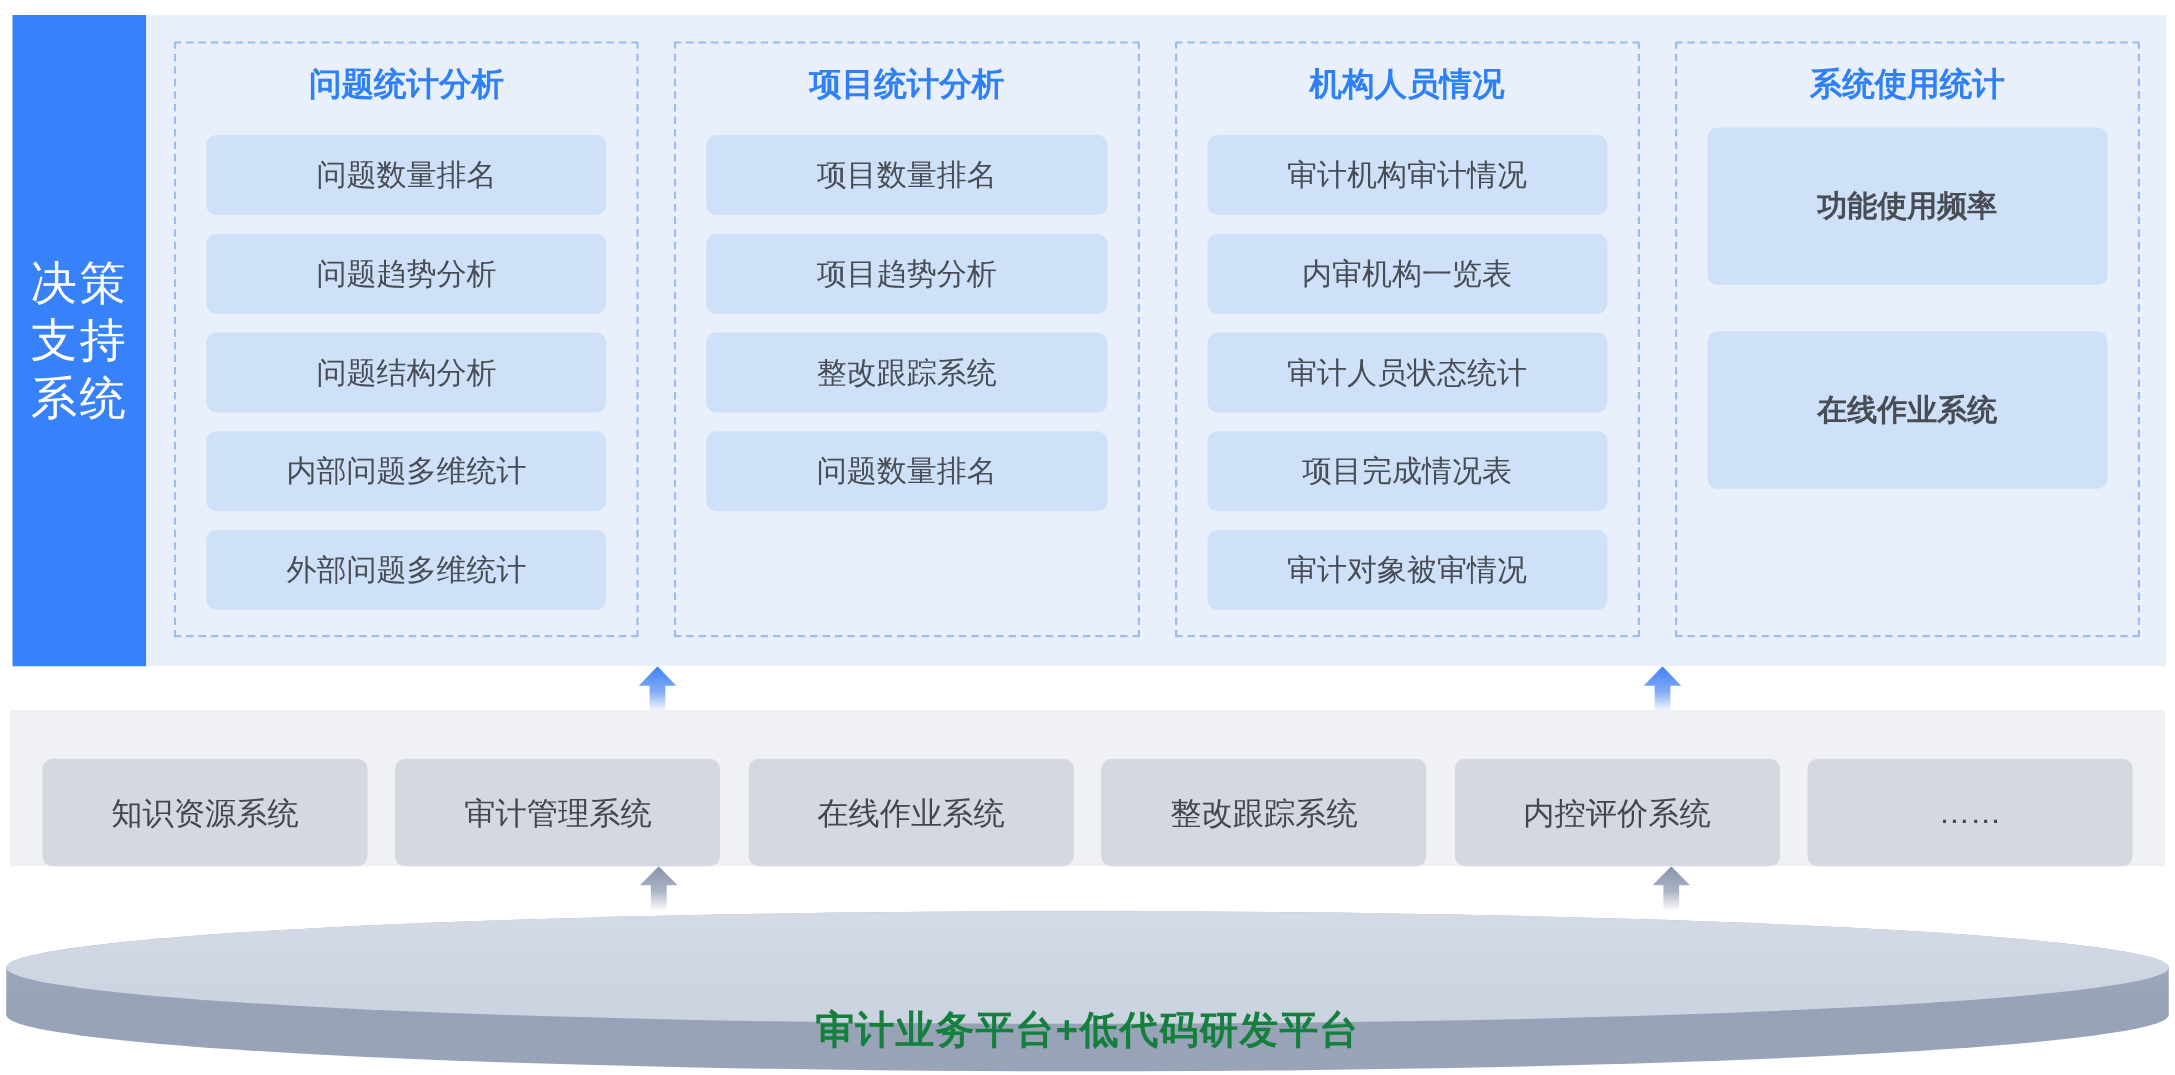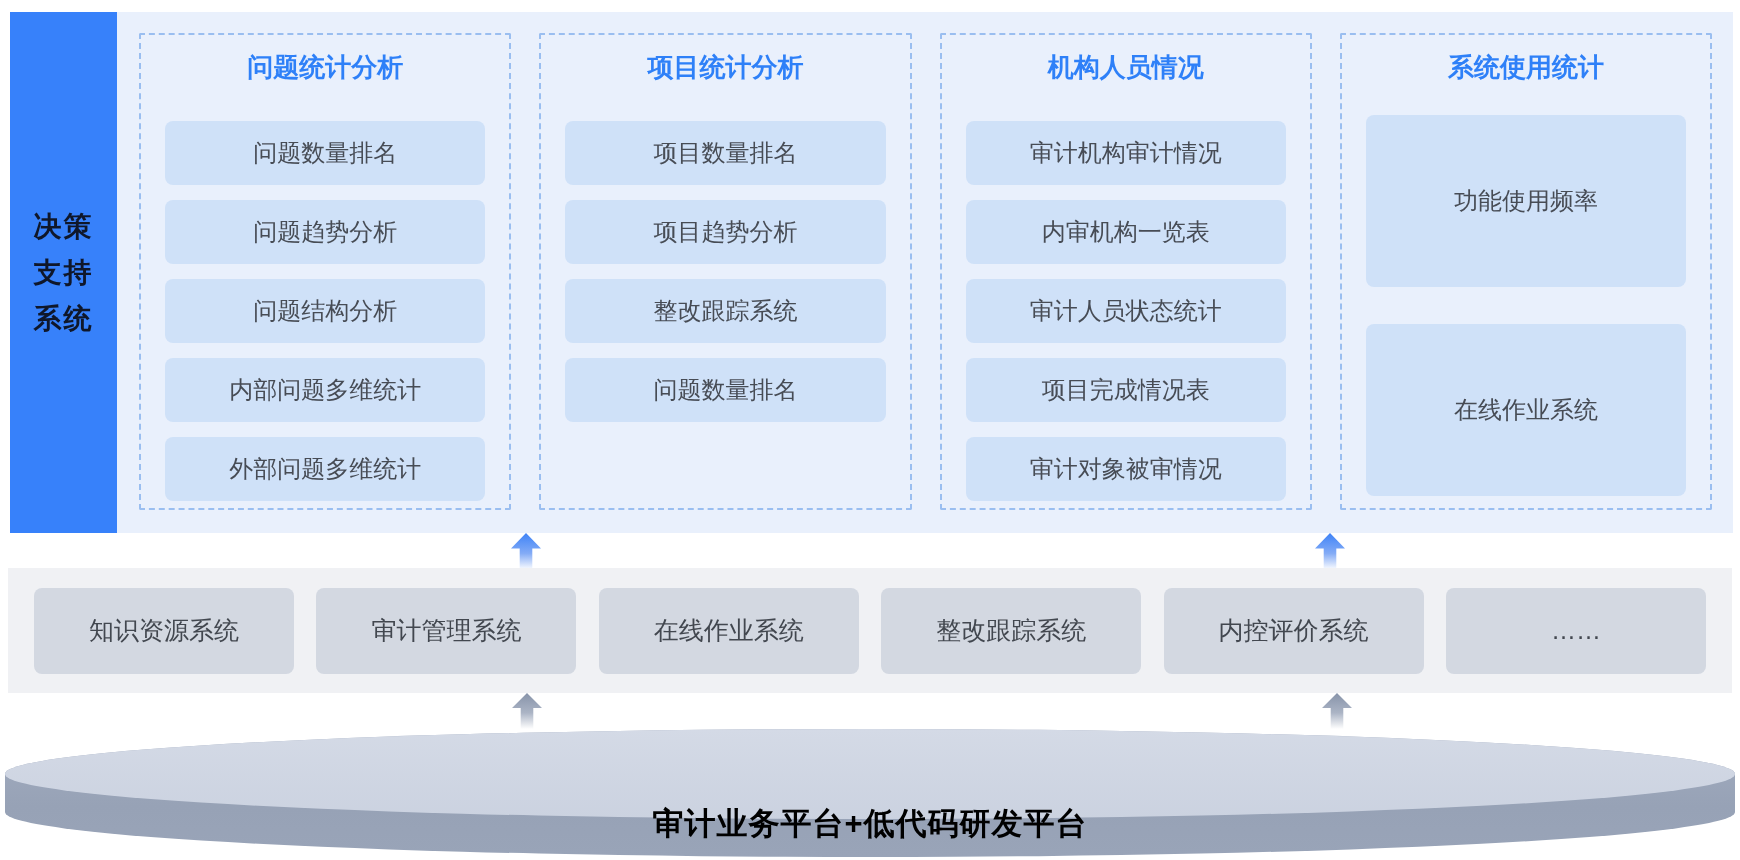--- a/index.html
+++ b/index.html
@@ -8,69 +8,69 @@
     font-family:"Liberation Sans","DejaVu Sans",sans-serif;
     overflow:hidden;
   }
   
   .sidebar{
     position:absolute;left:10px;top:12px;width:107px;height:521px;
     background:#3781FA;display:flex;flex-direction:column;
     align-items:center;justify-content:center;
   }
   .sidebar .line{
-    color:#0f172a;font-size:28px;font-weight:bold;line-height:46px;
+    color:#ffffff;font-size:37px;font-weight:normal;line-height:46px;
     letter-spacing:2px;white-space:nowrap;
   }
   
   .panel{
     position:absolute;left:117px;top:12px;width:1616px;height:521px;
     background:#E9F0FC;
   }
   .cols{
     position:absolute;left:22px;top:21px;width:1573px;height:477px;
     display:flex;gap:28px;
   }
   .col{
     flex:1 1 0;border:2px dashed #9ABEF0;border-radius:2px;
-    box-sizing:border-box;display:flex;flex-direction:column;gap:13px;
+    box-sizing:border-box;display:flex;flex-direction:column;
   }
   .col-title{
     margin-top:16px;text-align:center;
     color:#2E80F8;font-size:26px;font-weight:bold;line-height:32px;
   }
   .items{
     display:flex;flex-direction:column;gap:15px;margin:25px 24px 0 24px;
   }
   .item{
     height:64px;border-radius:8px;background:#CFE1F8;
     display:flex;align-items:center;justify-content:center;
     color:#474C55;font-size:24px;white-space:nowrap;
   }
   .col-tall .items{margin-top:19px;gap:37px;}
-  .col-tall .item{height:172px;}
+  .col-tall .item{height:126px;font-weight:bold;}
   
   .arrow{
     position:absolute;width:30px;
     clip-path:polygon(50% 0,100% 42%,71% 42%,71% 100%,29% 100%,29% 42%,0 42%);
   }
   .arrow-blue{
     height:37px;top:533px;
     background:linear-gradient(180deg,#3E83F7 0%,#83ABF6 55%,rgba(233,240,252,0) 100%);
   }
   .arrow-gray{
     height:36px;top:693px;
     background:linear-gradient(180deg,#8793A9 0%,#ABB4C5 55%,rgba(255,255,255,0) 100%);
   }
   .a1{left:511px;} .a2{left:1315px;}
   .a3{left:512px;} .a4{left:1322px;}
   
   .band{
     position:absolute;left:8px;top:568px;width:1724px;height:125px;
-    background:#F0F1F4;display:flex;align-items:center;
+    background:#F0F1F4;display:flex;align-items:flex-end;
     justify-content:space-between;padding:0 26px;box-sizing:border-box;
   }
   .sysbox{
     width:260px;height:86px;border-radius:8px;background:#D3D8E1;
     display:flex;align-items:center;justify-content:center;
     color:#42474F;font-size:25px;white-space:nowrap;
   }
   
   .cylinder{position:absolute;left:5px;top:729px;width:1730px;height:128px;}
   .cyl-body{
@@ -78,21 +78,21 @@
     border-radius:50% / 45px;
     background:linear-gradient(180deg,#A3ADC0 0%,#97A2B6 60%,#99A4B8 100%);
   }
   .cyl-top{
     position:absolute;left:0;top:0;width:100%;height:90px;
     border-radius:50%;
     background:linear-gradient(180deg,#D4DAE6 0%,#CBD2E0 100%);
   }
   .cyl-label{
     position:absolute;left:0;top:74px;width:100%;text-align:center;
-    color:#000000;font-size:31px;font-weight:bold;letter-spacing:1px;
+    color:#15803d;font-size:31px;font-weight:bold;letter-spacing:1px;
     white-space:nowrap;
   }
 </style>
 </head>
 <body>
 
 <div class="sidebar">
   <div class="line">决策</div>
   <div class="line">支持</div>
   <div class="line">系统</div>

